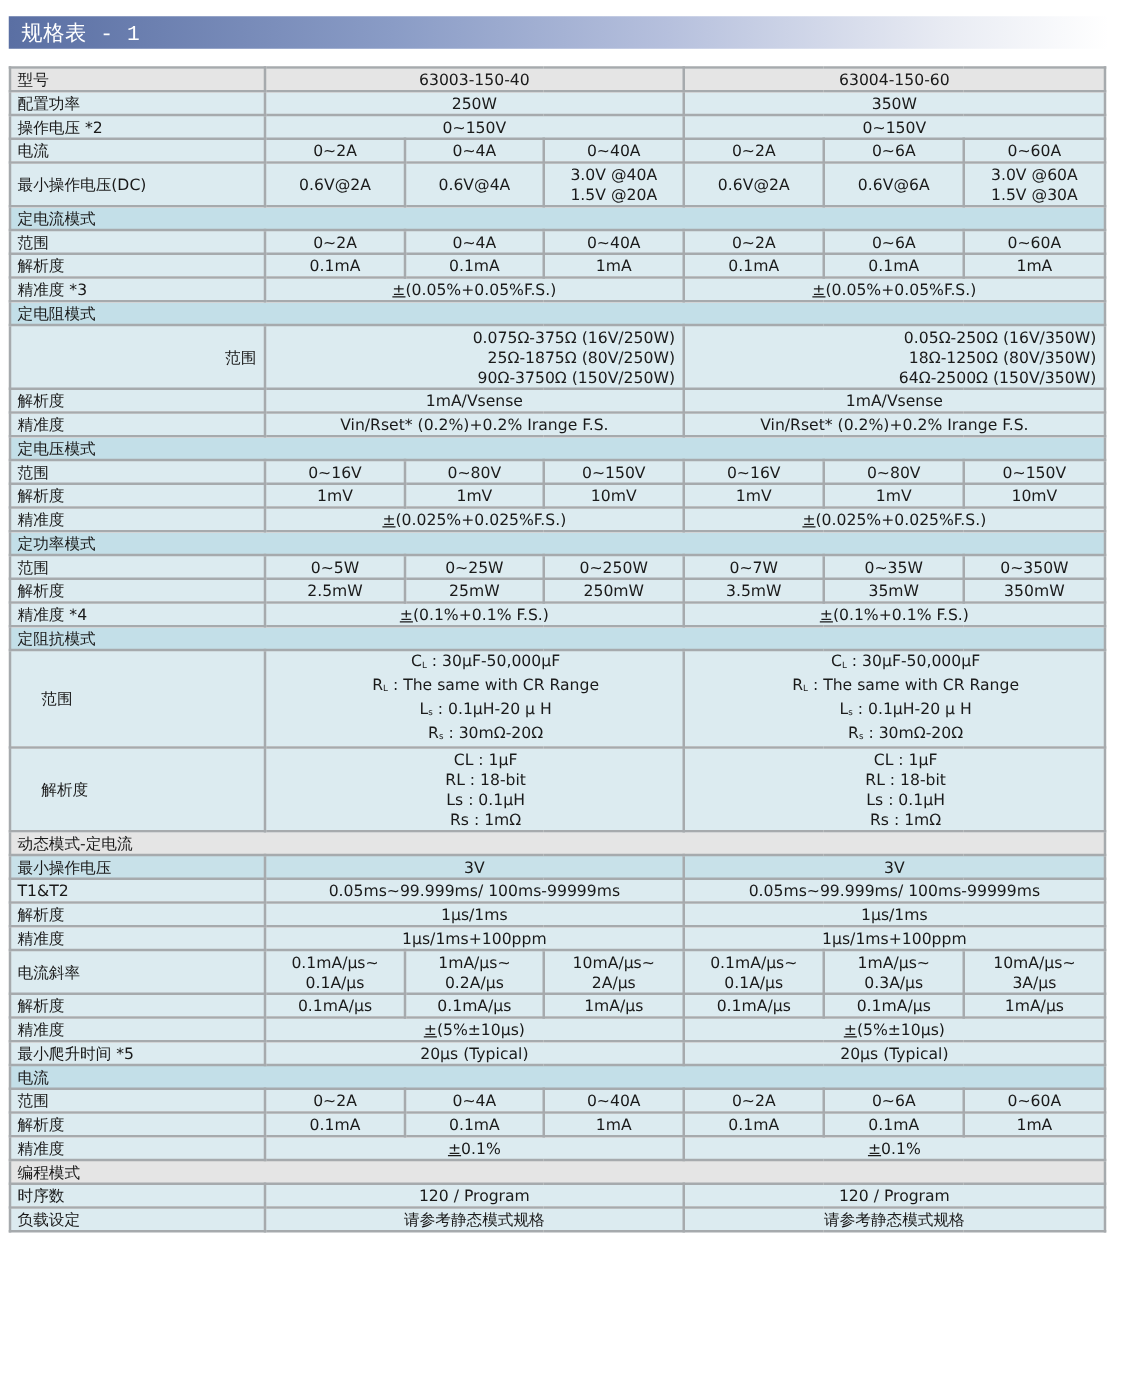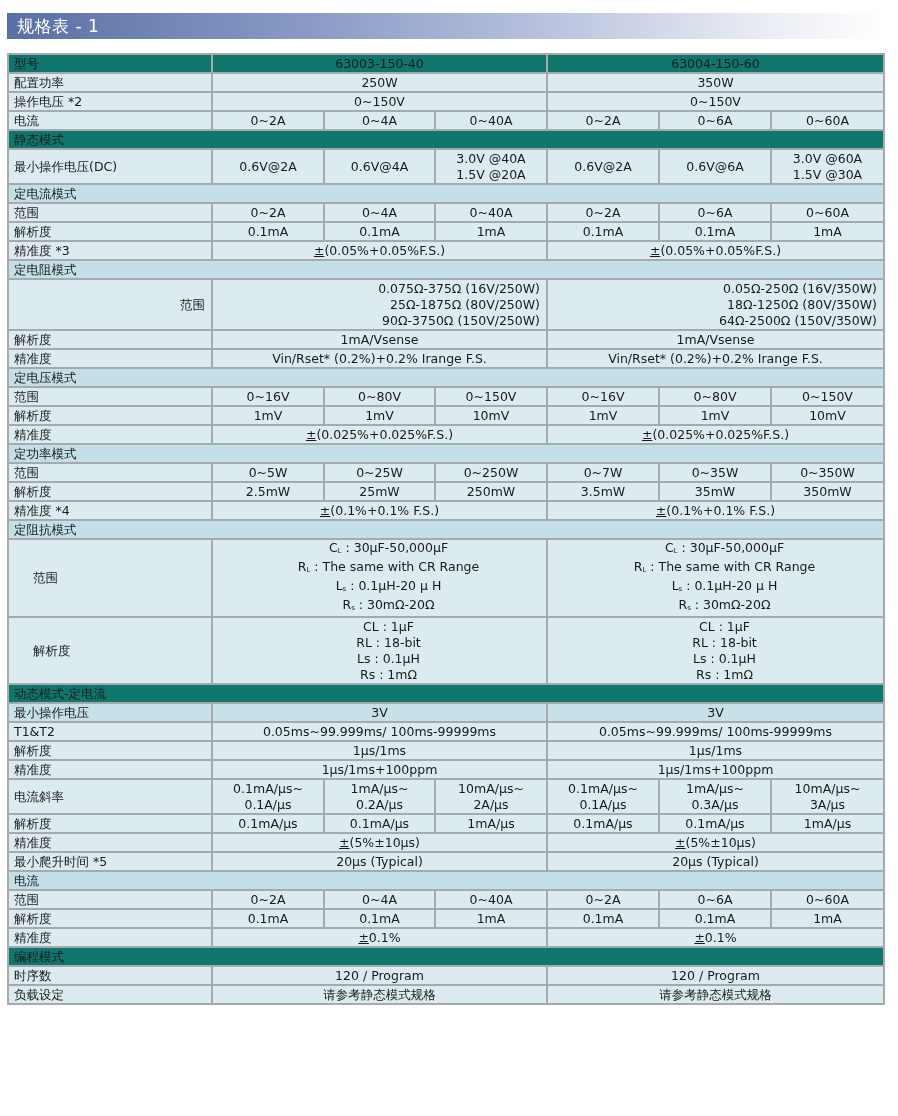--- a/index.html
+++ b/index.html
@@ -1,35 +1,36 @@
 <!DOCTYPE html>
 <html><head>
 <meta charset="utf-8">
 <style>
   html, body { margin: 0; padding: 0; background: #ffffff; }
   body { width: 898px; height: 1116px; position: relative; overflow: hidden;
          font-family: "DejaVu Sans", "Liberation Sans", sans-serif; color: #1a1a1a; }
   .title-bar {
     position: absolute; left: 7px; top: 13px; width: 880px; height: 26px;
     background: linear-gradient(to right, #5a6fa3 0%, #8a9cc6 35%, #b6c0dd 60%, #e8ebf3 85%, #ffffff 100%);
+    font-family: Liberation Mono, monospace;
   }
   .title-text { position: absolute; left: 10px; top: 2px; font-size: 17px; color: #ffffff; letter-spacing: 0.5px; }
   table.spec {
     position: absolute; left: 7px; top: 53px;
     border-collapse: collapse; table-layout: fixed; width: 876px;
     font-size: 12.5px;
   }
   table.spec td {
     border: 2px solid #a6aaad;
     background: #dcebf0;
     padding: 0 6px; height: 17px; line-height: 16px;
     text-align: center; white-space: nowrap; overflow: hidden;
   }
   table.spec td.lbl { text-align: left; padding-left: 5px; }
-  table.spec tr.hdr td { background: #0f766e; }
+  table.spec tr.hdr td { background: #e5e5e5; }
   table.spec tr.sub td { background: #c3dfe8; }
   table.spec tr.dark td { background: #c8e1e9; }
   table.spec tr.tall2 td { height: 33px; }
   table.spec tr.tall3 td { height: 49px; text-align: right; }
   table.spec tr.tall4 td { height: 65px; padding-left: 24px; }
   table.spec td.multi { white-space: normal; line-height: 16px; }
   .line { display: block; }
   .pm { text-decoration: underline; }
   sub { font-size: 7px; vertical-align: -1px; }
 </style>
@@ -70,23 +71,20 @@
     <tr>
       <td class="lbl">电流</td>
       <td>0~2A</td>
       <td>0~4A</td>
       <td>0~40A</td>
       <td>0~2A</td>
       <td>0~6A</td>
       <td>0~60A</td>
     </tr>
 
-    <tr class="hdr">
-      <td colspan="7" class="lbl">静态模式</td>
-    </tr>
     <tr class="tall2">
       <td class="lbl">最小操作电压(DC)</td>
       <td>0.6V@2A</td>
       <td>0.6V@4A</td>
       <td class="multi">
           <span class="line">3.0V @40A</span>
           <span class="line">1.5V @20A</span>
         </td>
       <td>0.6V@2A</td>
       <td>0.6V@6A</td>

